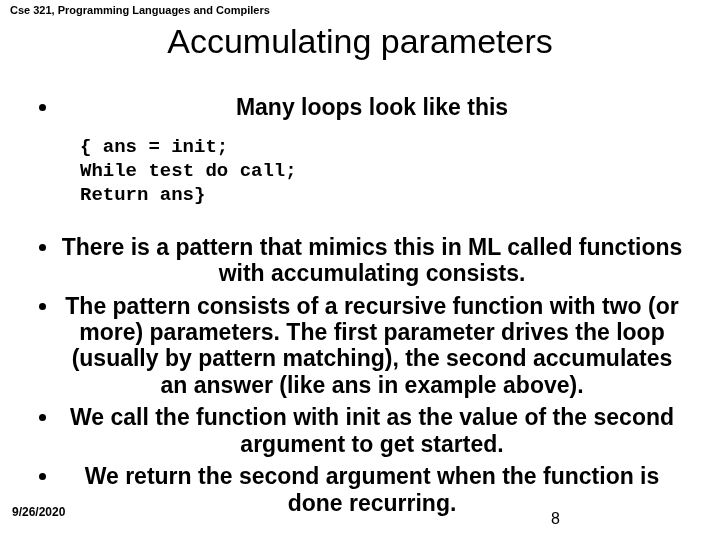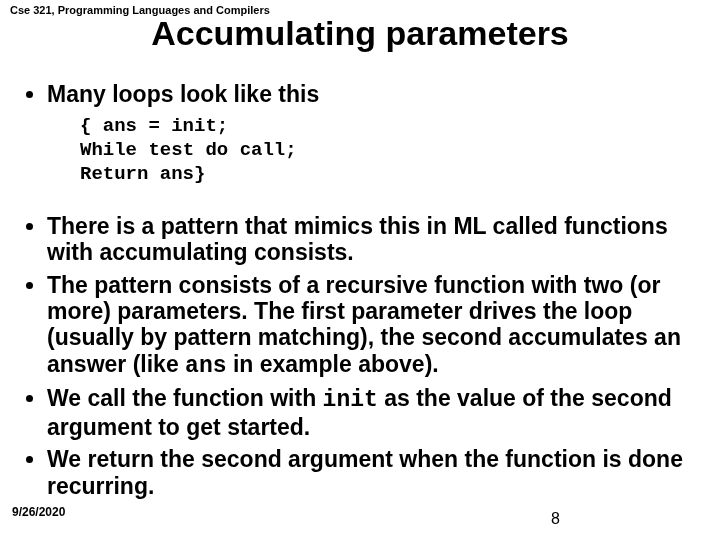--- a/index.html
+++ b/index.html
@@ -20,55 +20,56 @@
   }
   .course {
     position: absolute;
     top: 4px;
     left: 10px;
     font-size: 11px;
     font-weight: bold;
   }
   .title {
     position: absolute;
-    top: 14px;
+    top: 22px;
     left: 0;
     width: 720px;
     text-align: center;
     font-size: 34px;
-    font-weight: bold;
+    font-weight: normal;
   }
   .body {
     position: absolute;
     top: 78px;
     left: 20px;
     width: 680px;
   }
   ul.outer {
-    margin: 3px;
+    margin: 16px;
     padding: 0 0 0 24px;
     list-style: disc;
+    text-align: center;
   }
   ul.outer > li {
     font-size: 23px;
     font-weight: bold;
     line-height: 1.15;
     margin-bottom: 6px;
   }
   .codeblock {
     font-family: "Courier New", monospace;
     font-size: 19px;
     font-weight: bold;
     line-height: 1.25;
     margin: 8px 0 26px 60px;
   }
   .code-em {
   }
   .code-inline {
-    font-family: Liberation Mono, monospace;
+    font-family: Liberation Sans, sans-serif;
     font-weight: bold;
   }
   .footer-date {
     position: absolute;
     bottom: 21px;
     left: 12px;
     font-size: 12px;
     font-weight: bold;
   }
   .footer-page {

